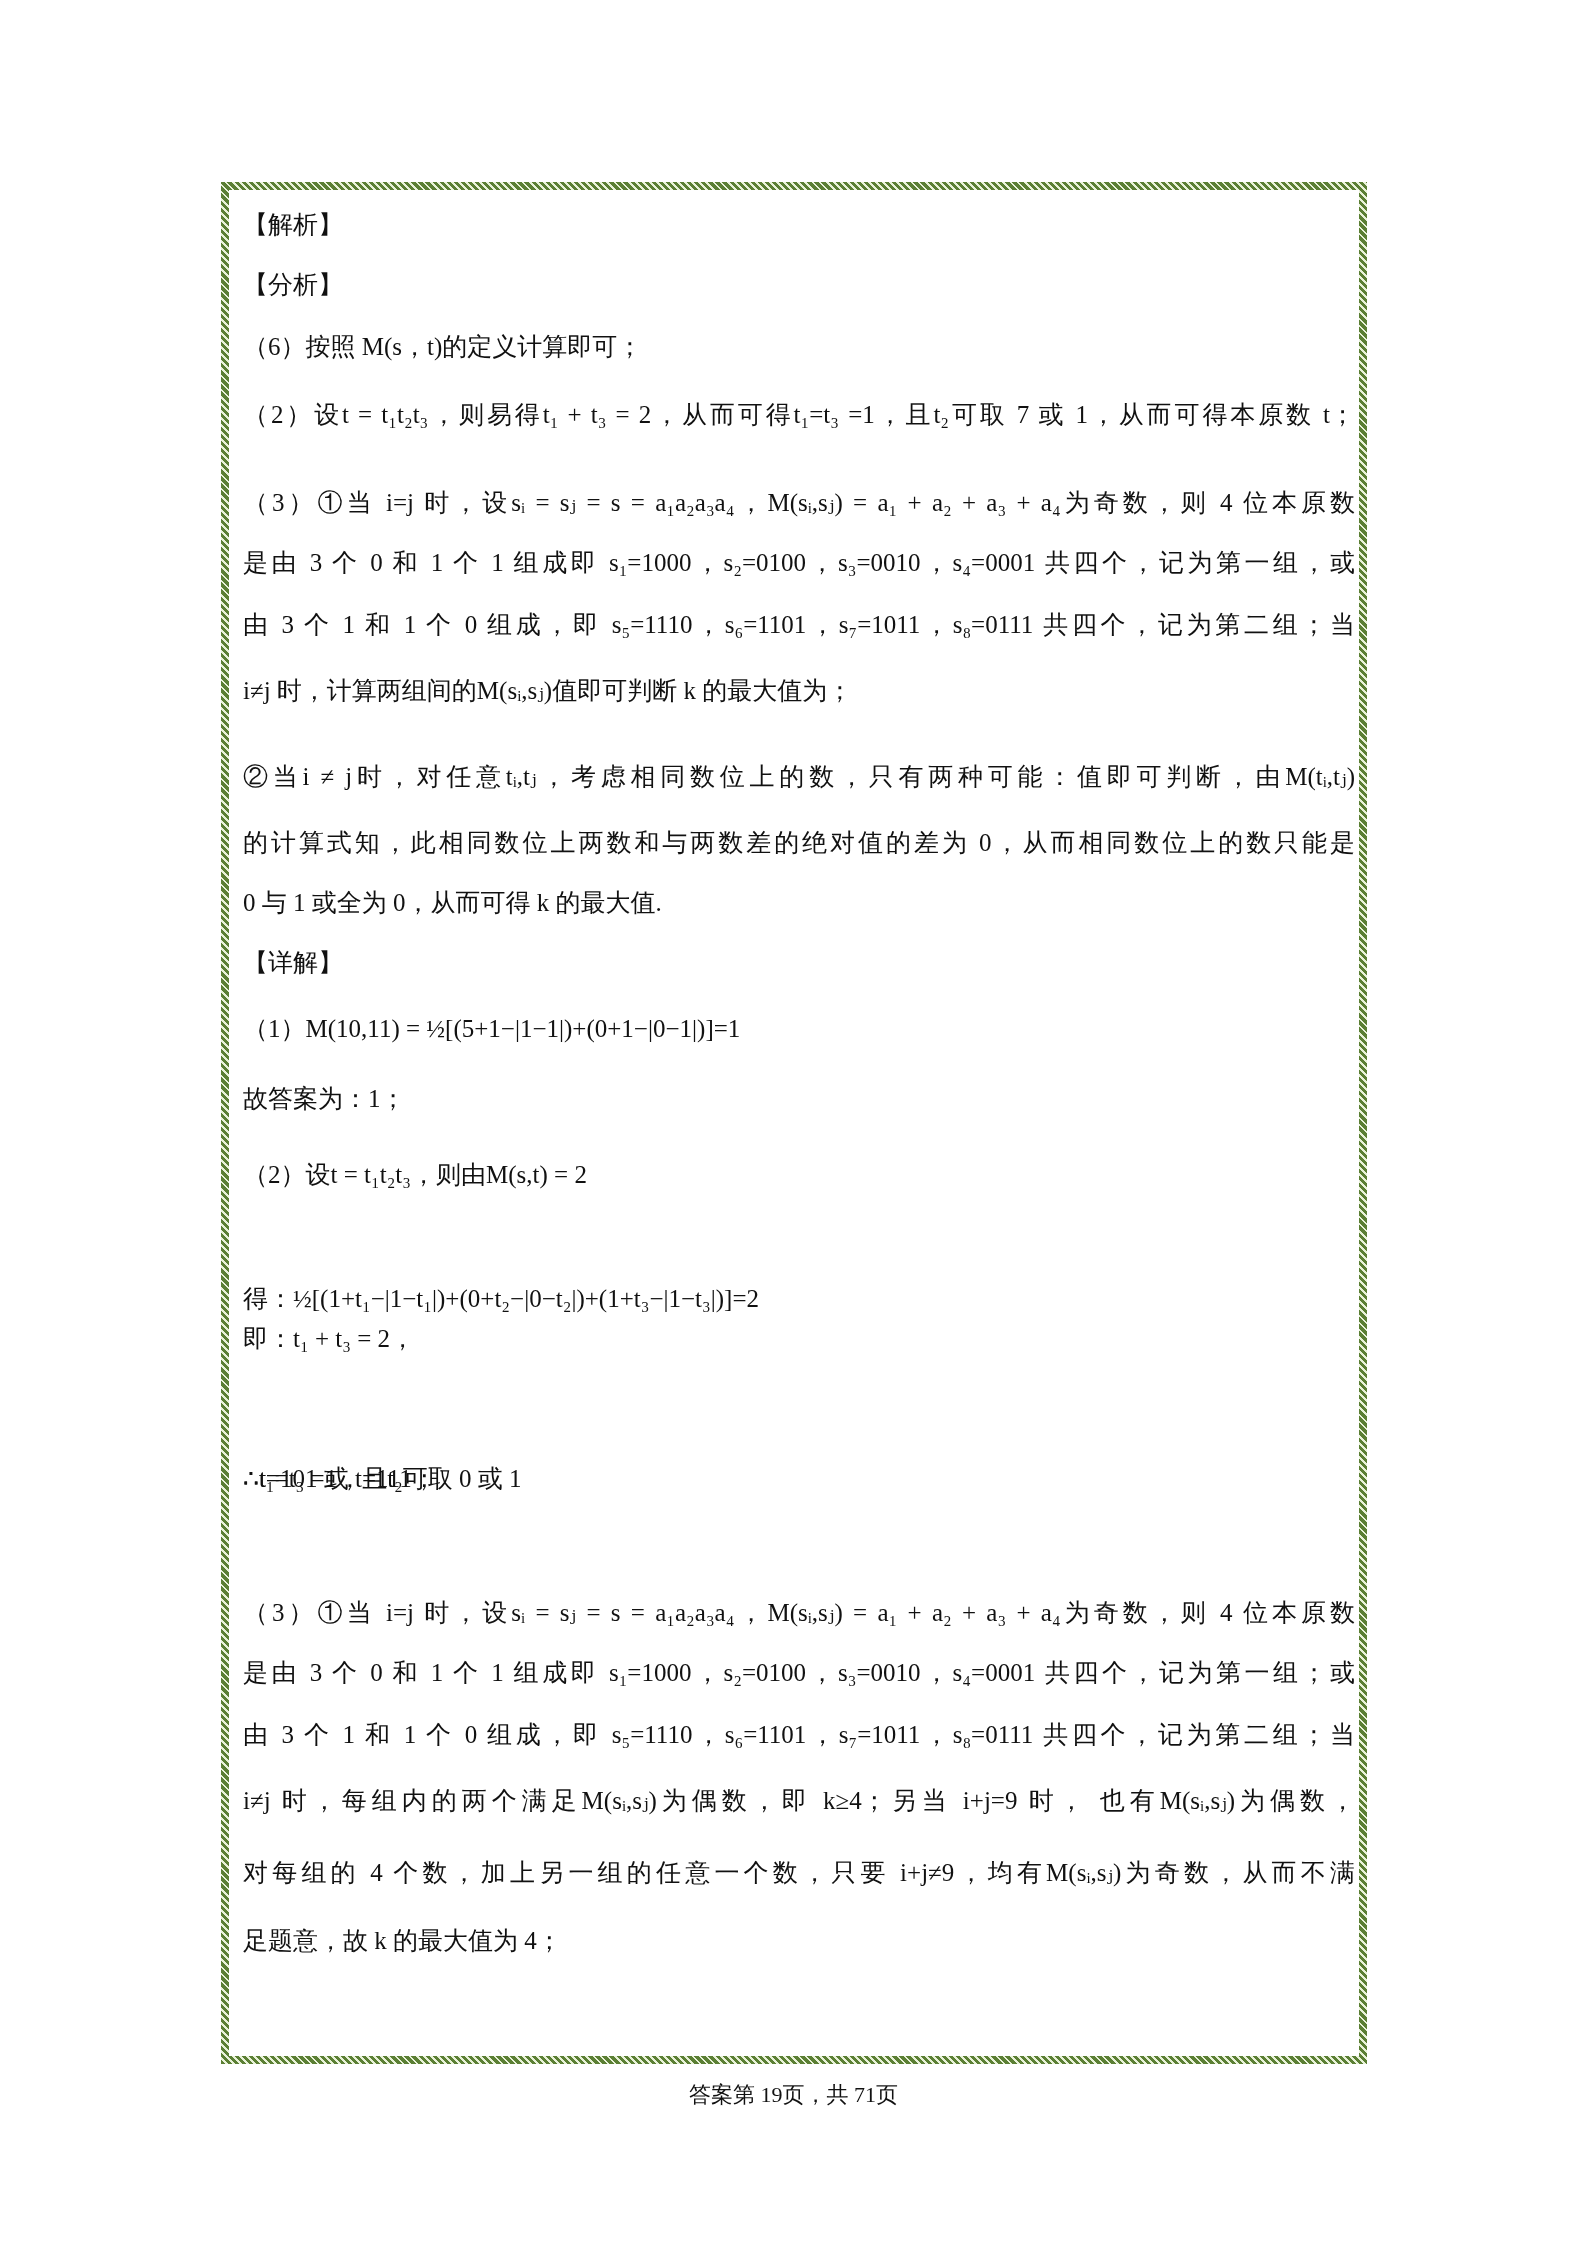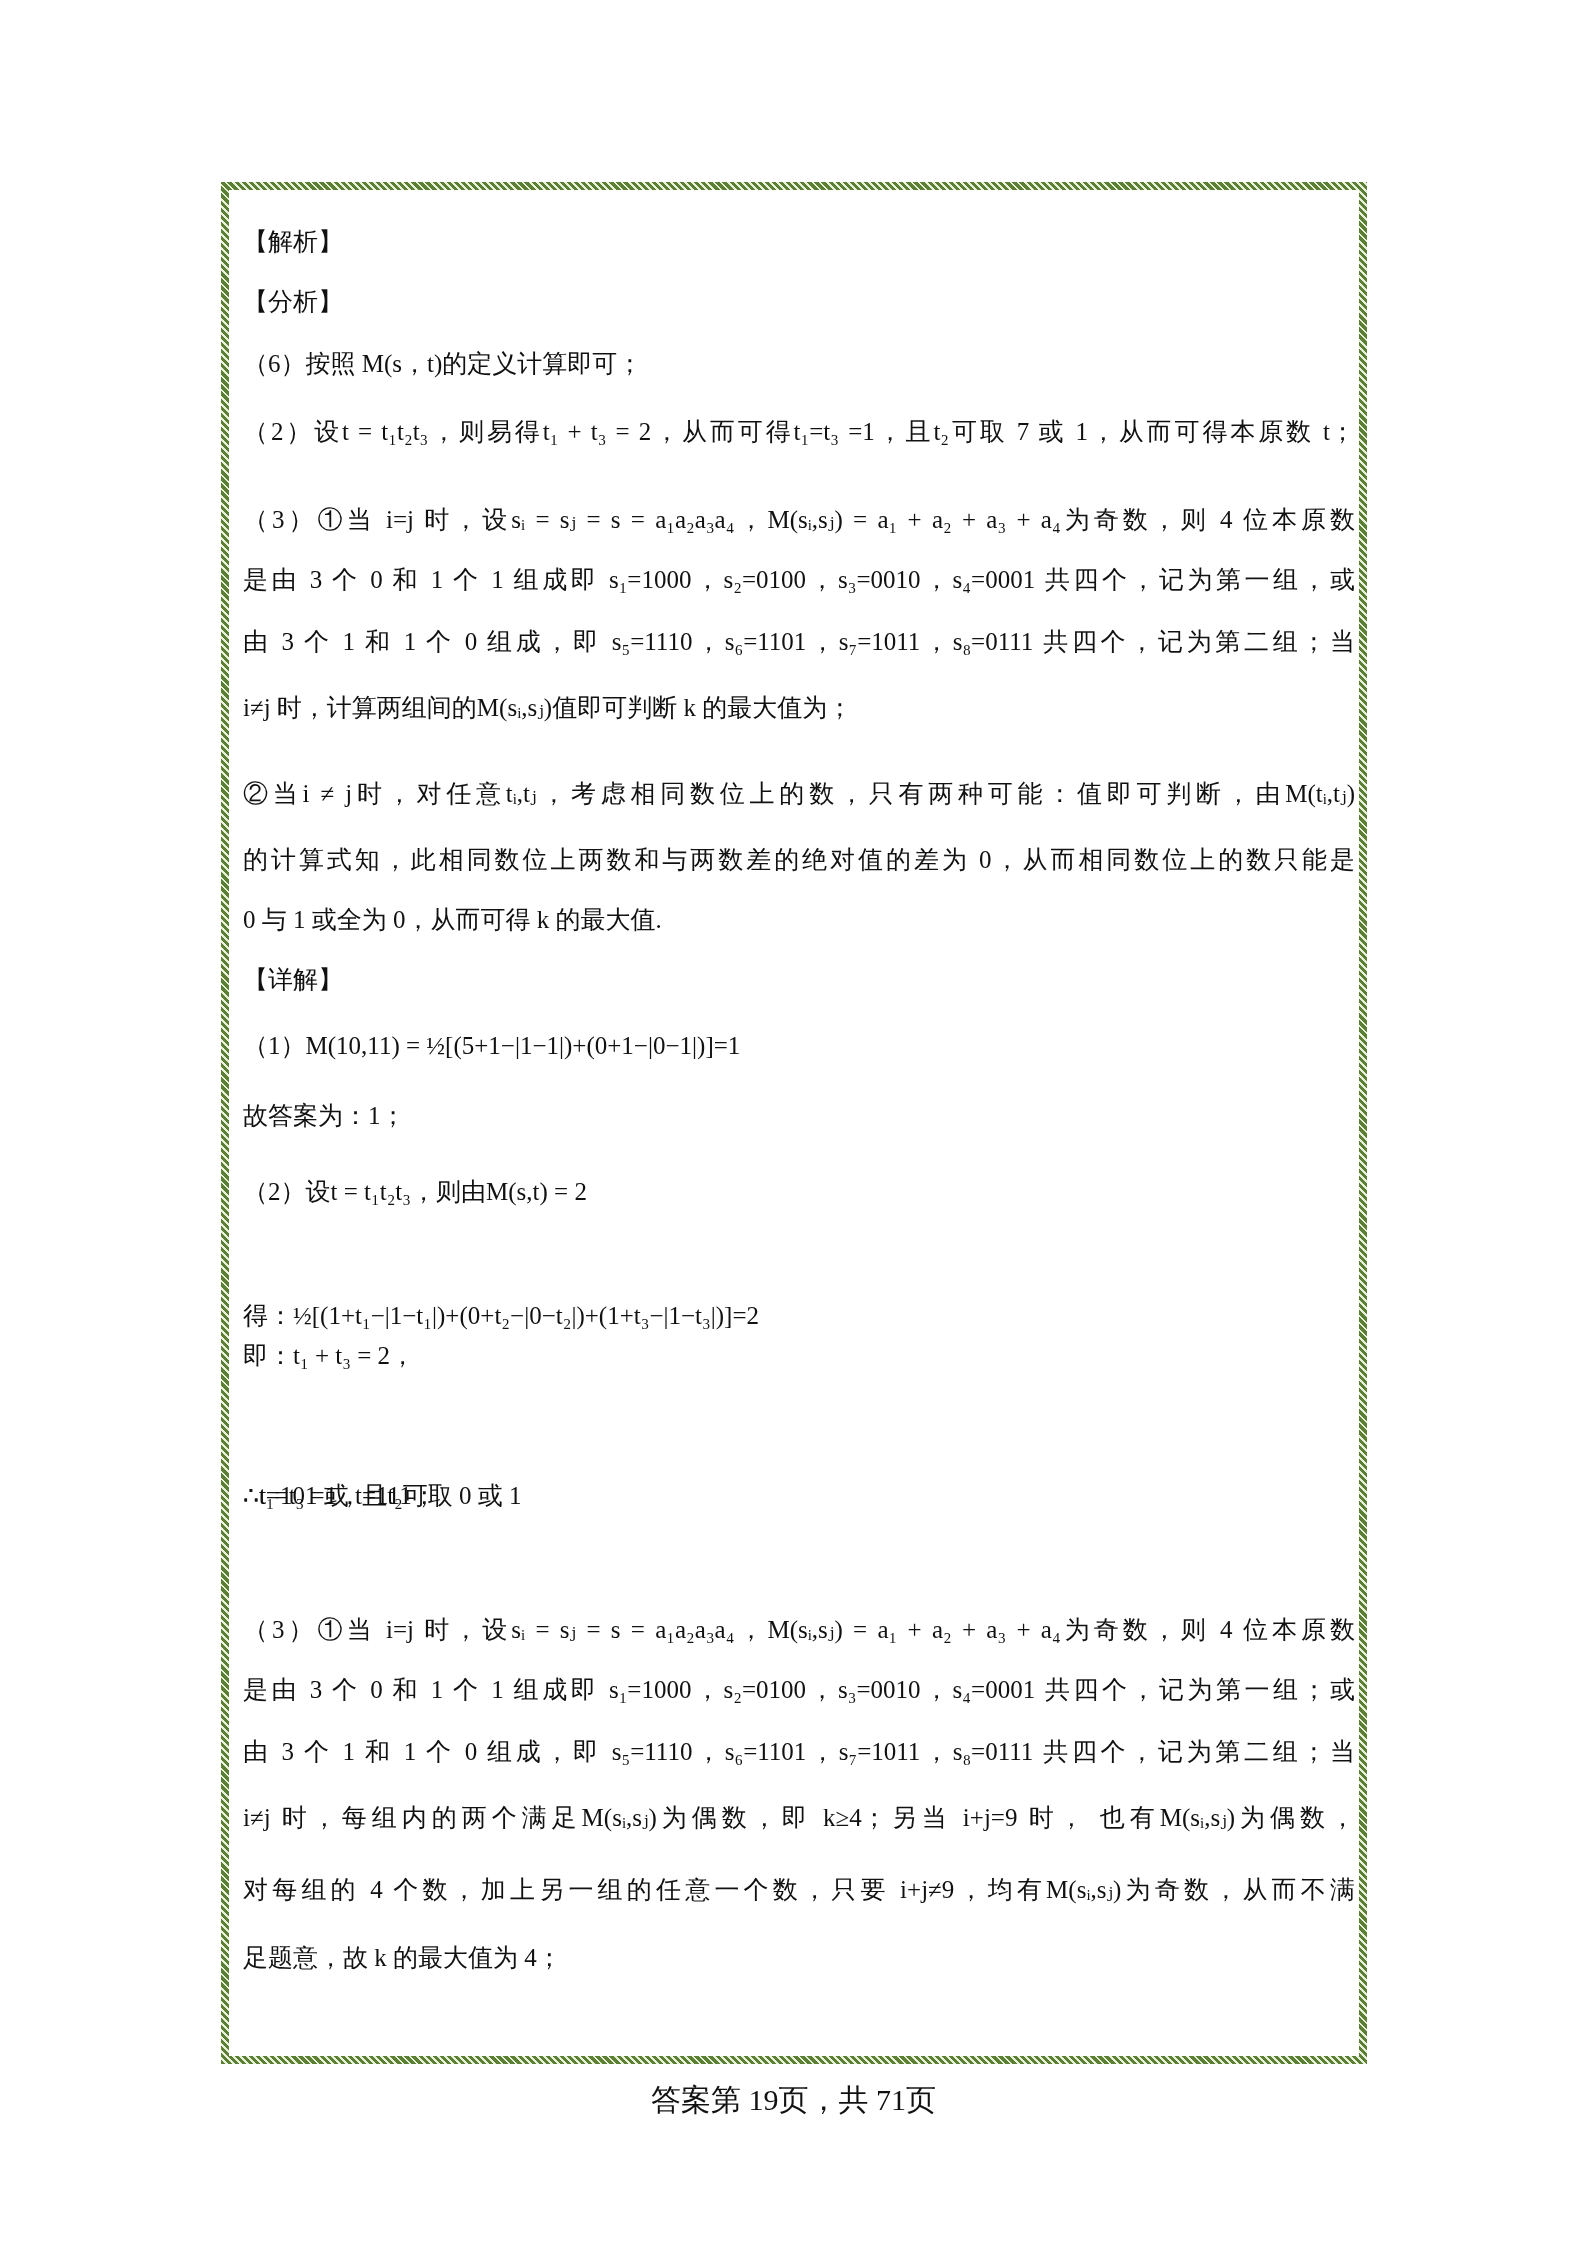--- a/index.html
+++ b/index.html
@@ -5,23 +5,23 @@
   html, body { margin: 0; padding: 0; background: #ffffff; }
   body { width: 1587px; height: 2245px; position: relative; overflow: hidden;
          font-family: "Liberation Serif", "DejaVu Serif", serif; color: #111; }
   .frame {
     position: absolute; left: 221px; top: 182px; width: 1146px; height: 1882px;
     box-sizing: border-box;
     border: 8px solid transparent;
     border-image: repeating-linear-gradient(45deg, #5b7f34 0px, #5b7f34 3px, #e9f2d9 3px, #e9f2d9 5px) 8;
   }
   .content { position: absolute; left: 243px; top: 196px; width: 1112px; }
-  .line { position: absolute; left: 0; font-size: 25px; line-height: 30px; white-space: nowrap; margin-top: 17px; }
+  .line { position: absolute; left: 0; font-size: 25px; line-height: 30px; white-space: nowrap; }
   .line.full { width: 1112px; text-align: justify; text-align-last: justify; }
-  .footer { position: absolute; top: 2080px; left: 0; width: 1587px; text-align: center; font-size: 30px; }
+  .footer { position: absolute; top: 2080px; left: 0; width: 1587px; text-align: center; font-size: 22px; }
 </style>
 </head>
 <body>
 
 <div class="frame"></div>
 
 <div class="content">
   <div class="line" style="top:14px">【解析】</div>
   <div class="line" style="top:74px">【分析】</div>
   <div class="line" style="top:136px">（6）按照 M(s，t)的定义计算即可；</div>

